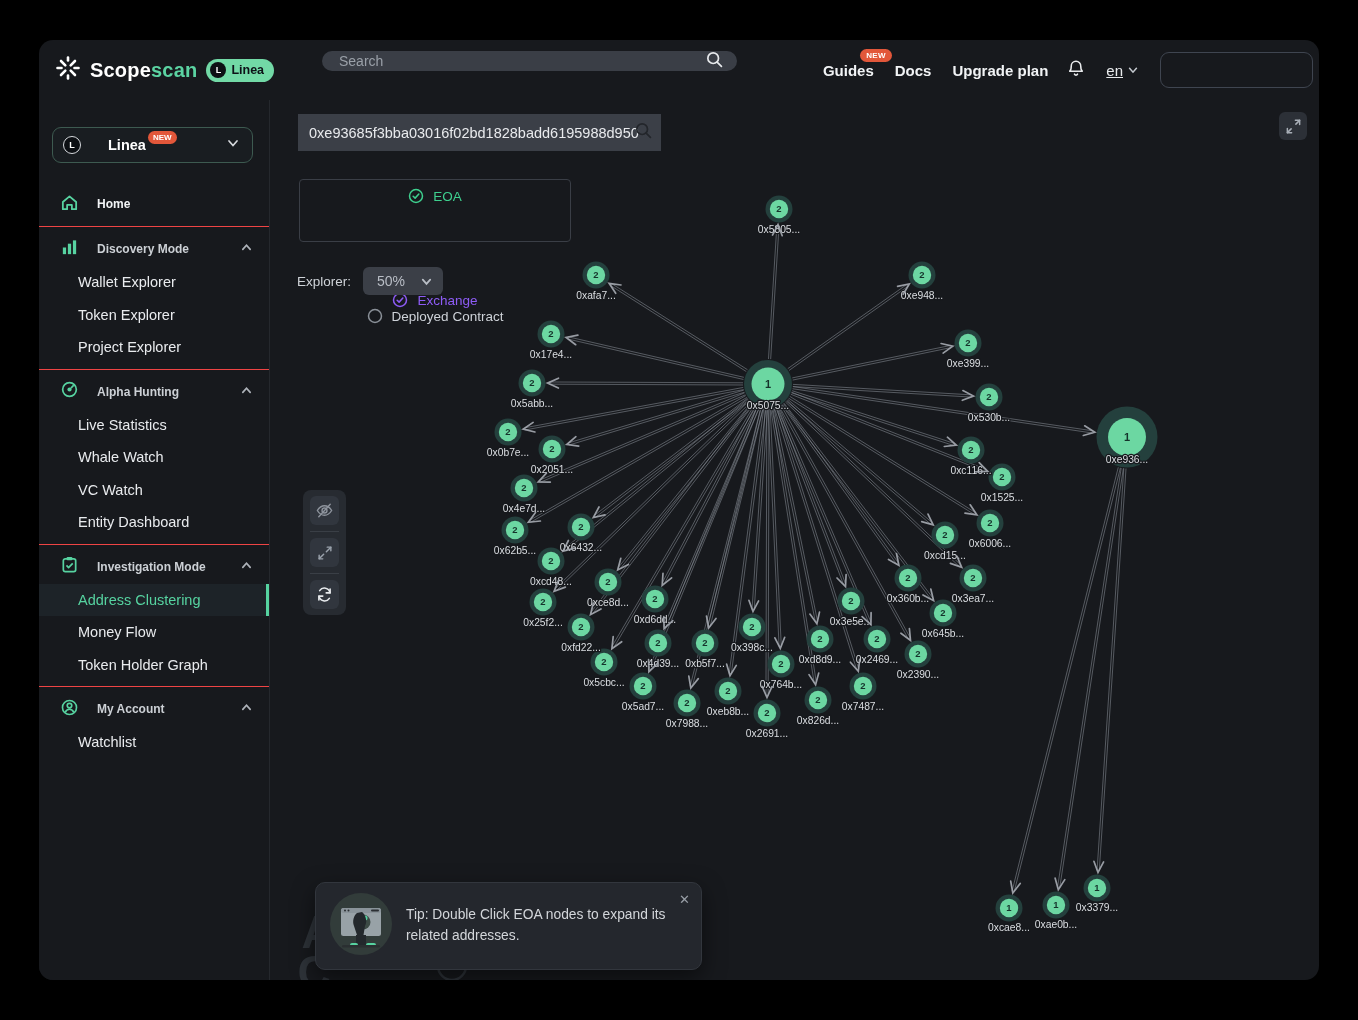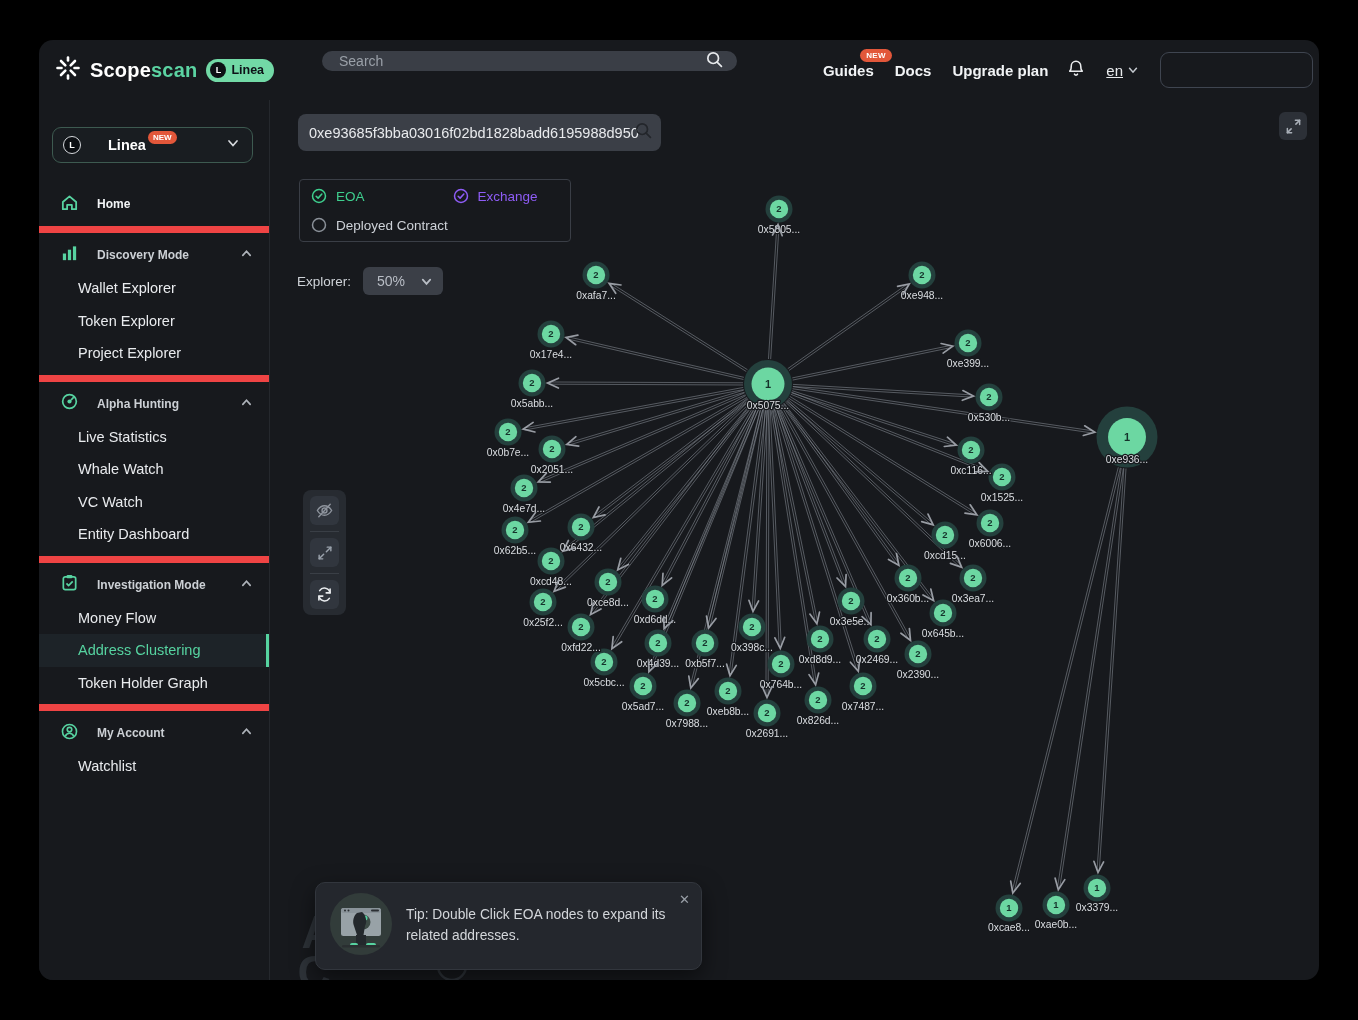--- a/index.html
+++ b/index.html
@@ -25,43 +25,43 @@
   .ghost-btn { width:153px; height:36px; border:1px solid #3f4550; border-radius:9px; background:transparent; }
 
   
   .sidebar { position:absolute; left:0; top:60px; width:231px; bottom:0; border-right:1px solid #25282d; background:#17191d; }
   .net-select { position:absolute; left:13px; top:27px; width:201px; height:36px; border:1px solid #3d5a50; background:#191d21; border-radius:9px; display:flex; align-items:center; padding:0 12px 0 10px; cursor:pointer; }
   .net-select .ncirc { width:18px; height:18px; border-radius:50%; background:#0c0f13; border:1px solid #d6d9dd; color:#fff; font-size:9px; font-weight:bold; display:flex; align-items:center; justify-content:center; margin-right:27px; }
   .net-select .nlabel { font-size:14.5px; font-weight:bold; color:#fff; }
   .net-select .nbadge { background:#e2573a; color:#fff; font-size:8px; font-weight:bold; padding:2px 5px; border-radius:7px; transform:translateY(-8px); margin-left:2px; }
   .net-select .nchev { margin-left:auto; }
   .side-list { position:absolute; top:82px; left:0; right:0; }
-  .side-section { border-top:7px solid #ef4444; padding:5px 0; }
+  .side-section { border-top:1px solid #ef4444; padding:5px 0; }
   .side-section:first-child { border-top:none; }
   .side-head, .side-item { display:flex; align-items:center; height:34px; cursor:pointer; }
   .side-head { padding:0 16px 0 21px; }
   .side-head .slabel { font-size:12px; font-weight:bold; color:#ccd0d5; margin-left:18px; }
   .side-head.home .slabel { color:#f2f4f6; }
   .side-head .chev { margin-left:auto; }
   .side-item { height:32.5px; padding-left:39px; font-size:14.5px; color:#e9ebee; }
   .side-item.active { background:#1d2328; color:#56d3a0; border-right:3px solid #56d3a0; }
 
   
   .main { position:absolute; left:231px; top:60px; width:1049px; height:880px; }
   .graph-svg { position:absolute; left:0; top:0; }
   .graph-svg text { font-family:"Liberation Sans",sans-serif; }
 
-  .addr-box { position:absolute; left:28px; top:14px; width:363px; height:37px; background:#3b3f47; border-radius:8px; display:flex; align-items:center; }
+  .addr-box { position:absolute; left:28px; top:14px; width:363px; height:37px; background:#3b3f47; border-radius:0; display:flex; align-items:center; }
   .addr-box input { flex:1; min-width:0; background:transparent; border:none; outline:none; color:#e8eaed; font-size:14.5px; padding-left:11px; font-family:"Liberation Sans",sans-serif; }
   .addr-box .mag { margin:0 8px 0 -26px; flex:none; }
 
   .fs-btn { position:absolute; left:1009px; top:12px; width:28px; height:28px; background:#2c3037; border-radius:6px; display:flex; align-items:center; justify-content:center; cursor:pointer; }
 
   .legend { position:absolute; left:29px; top:79px; width:272px; height:63px; border:1px solid #3a3e46; border-radius:4px; padding:8px 11px; display:flex; flex-direction:column; justify-content:space-between; }
-  .lg-row { display:flex; align-items:center; gap:88px; }
+  .lg-row { display:flex; align-items:center; gap:88px;flex-direction:column; }
   .lg-item { display:flex; align-items:center; gap:9px; font-size:13.5px; cursor:pointer; }
 
   .certainty { position:absolute; left:27px; top:167px; display:flex; align-items:center; gap:12px; }
   .certainty .clabel { font-size:13.5px; color:#cfd3d8; }
   .cert-select { width:80px; height:28px; background:#3b3f47; border-radius:6px; display:flex; align-items:center; justify-content:space-between; padding:0 10px 0 14px; color:#b9bec6; font-size:14px; cursor:pointer; }
 
   .gtoolbar { position:absolute; left:33px; top:390px; width:43px; background:#272b31; border-radius:8px; padding:6px 7px; display:flex; flex-direction:column; }
   .gt-btn { width:29px; height:29px; background:#31363e; border-radius:6px; display:flex; align-items:center; justify-content:center; cursor:pointer; }
   .gt-div { height:1px; background:#3a3f46; margin:6px 0; }
 
@@ -184,22 +184,22 @@
             <span><svg width="19" height="19" viewBox="0 0 20 20" fill="none" stroke="#57d3a1" stroke-width="1.8" stroke-linejoin="round">
                 <rect x="3.5" y="4" width="13" height="13.5" rx="2"></rect>
                 <rect x="7" y="2" width="6" height="3.6" rx="1" fill="#57d3a1" stroke="none"></rect>
                 <polyline points="6.8,11 9,13.2 13.4,8.8"></polyline>
               </svg></span>
             <span class="slabel">Investigation Mode</span>
             <span class="chev"><svg width="13" height="13" viewBox="0 0 14 14" fill="none" stroke="#aeb3ba" stroke-width="1.8" stroke-linecap="round">
                 <polyline points="3,9 7,4.5 11,9"></polyline>
               </svg></span>
           </div>
+          <div class="side-item active">Address Clustering</div>
           <div class="side-item">Money Flow</div>
-          <div class="side-item active">Address Clustering</div>
           <div class="side-item">Token Holder Graph</div>
         </div>
         <div class="side-section">
           <div class="side-head">
             <span><svg width="19" height="19" viewBox="0 0 20 20" fill="none" stroke="#57d3a1" stroke-width="1.7">
                 <circle cx="10" cy="10" r="7.4"></circle>
                 <circle cx="10" cy="8" r="2.4"></circle>
                 <path d="M5.5 15.2c.8-2.2 2.5-3.3 4.5-3.3s3.7 1.1 4.5 3.3"></path>
               </svg></span>
             <span class="slabel">My Account</span>

